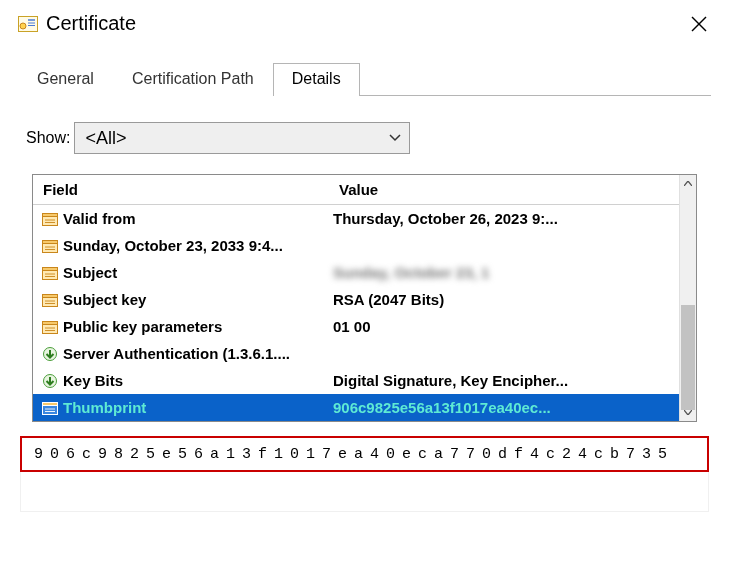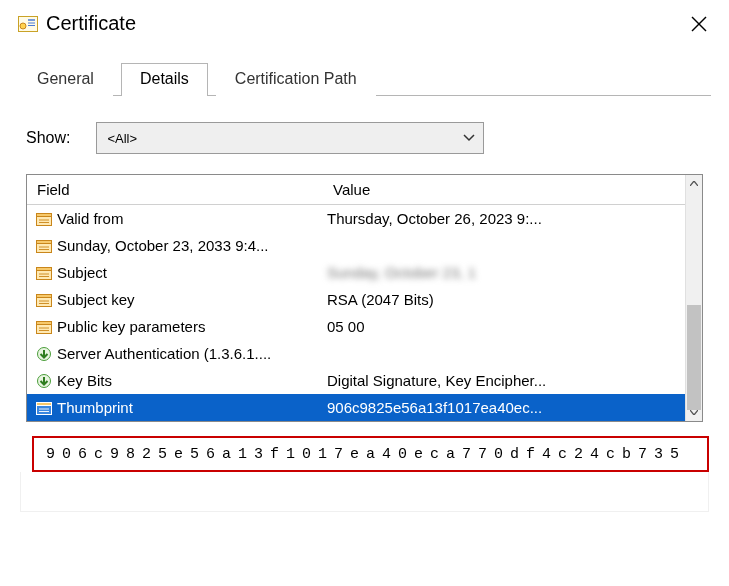--- a/index.html
+++ b/index.html
@@ -32,21 +32,21 @@
   }
   .cert-icon {
     width: 20px; height: 16px;
     display: inline-flex;
     align-items: center; justify-content: center;
   }
   .tabstrip {
     display: flex;
     align-items: center;
     padding: 14px 18px 0 18px;
-    gap: 8px;
+    gap: 0;
   }
   .tab {
     padding: 6px 18px 8px 18px;
     font-size: 16px;
     border: 1px solid transparent;
     border-bottom: none;
     cursor: pointer;
     position: relative;
     top: 1px;
     background: #fff;
@@ -62,62 +62,63 @@
   .tab-underline {
     border-bottom: 1px solid #b5b5b5;
     margin: 0 18px;
   }
   .panel {
     padding: 20px 18px 10px 18px;
   }
   .show-row {
     display: flex;
     align-items: center;
-    gap: 26px;
+    gap: 4px;
     margin: 6px 4px 20px 8px;
   }
   .show-label { font-size: 16px; }
   .show-combo {
-    width: 388px;
+    width: 336px;
     height: 32px;
     border: 1px solid #9a9a9a;
     background: #efefef;
     display: flex;
     align-items: center;
     padding: 0 8px 0 10px;
-    font-size: 13px;
+    font-size: 18px;
     cursor: pointer;
     justify-content: space-between;
   }
   .listbox-wrap {
     border: 1px solid #8a8a8a;
-    margin: 0 8px;
+    margin: 0 14px;
     position: relative;
     display: flex;
+    font-weight: bold;
   }
   .listbox {
     flex: 1;
     overflow: hidden;
   }
   .listhdr {
     display: flex;
     border-bottom: 1px solid #d0d0d0;
     font-size: 15px;
     height: 30px;
     align-items: center;
   }
   .col-field { width: 300px; padding-left: 10px; }
   .col-value { flex: 1; padding-left: 6px; }
   .row {
     display: flex;
     height: 27px;
     align-items: center;
     font-size: 15px;
   }
-  .row.selected { background: #0a62c9; color: #ffffff; }
+  .row.selected { background: #0a62c9; color: #5eead4; }
   .row .ricon {
     width: 22px;
     display: inline-flex;
     align-items: center;
     justify-content: center;
     margin-left: 6px;
     margin-right: 2px;
   }
   .row .f { width: 270px; white-space: nowrap; overflow: hidden; text-overflow: ellipsis; }
   .row .v { flex: 1; white-space: nowrap; overflow: hidden; text-overflow: ellipsis; }
@@ -143,21 +144,21 @@
   .sb-arrow.down { bottom: 0; }
   .sb-thumb {
     position: absolute;
     left: 1px; right: 1px;
     top: 130px;
     height: 105px;
     background: #c2c2c2;
     cursor: pointer;
   }
   .detail-box {
-    margin: 14px 2px 0 14px;
+    margin: 14px 2px 0 2px;
     border: 2px solid #c90000;
     padding: 6px 12px;
     height: 36px;
     display: flex;
     align-items: center;
   }
   .detail-text {
     font-family: "Consolas", "Courier New", monospace;
     letter-spacing: 7px;
     font-size: 15px;
@@ -190,22 +191,22 @@
   <div class="close-x">
     <svg width="16" height="16" viewBox="0 0 16 16">
         <line x1="1" y1="1" x2="15" y2="15" stroke="#000" stroke-width="1.4"></line>
         <line x1="15" y1="1" x2="1" y2="15" stroke="#000" stroke-width="1.4"></line>
       </svg>
   </div>
 </div>
 
 <div class="tabstrip">
   <div class="tab inactive">General</div>
+  <div class="tab inactive">Certification Path</div>
   <div class="tab active">Details</div>
-  <div class="tab inactive">Certification Path</div>
 </div>
 <div class="tab-underline"></div>
 
 <div class="panel">
 
   <div class="show-row">
     <span class="show-label">Show:</span>
     <div class="show-combo">
       <span>&lt;All&gt;</span>
       <span>
@@ -273,21 +274,21 @@
           <div class="row">
             <span class="ricon">
               <svg width="16" height="14" viewBox="0 0 16 14">
     <rect x="0.5" y="1.5" width="15" height="12" fill="#ffe9b3" stroke="#c9861b"></rect>
     <rect x="0.5" y="1.5" width="15" height="3" fill="#f7c96b" stroke="#c9861b"></rect>
     <line x1="3" y1="8" x2="13" y2="8" stroke="#c9861b" stroke-width="0.9"></line>
     <line x1="3" y1="10.5" x2="13" y2="10.5" stroke="#c9861b" stroke-width="0.9"></line>
   </svg>
             </span>
             <span class="f">Public key parameters</span>
-            <span class="v ">05 00</span>
+            <span class="v ">01 00</span>
           </div>
           <div class="row">
             <span class="ricon">
               <svg width="16" height="16" viewBox="0 0 16 16">
     <circle cx="8" cy="8" r="6.5" fill="#e8f5e0" stroke="#4a9e3a"></circle>
     <polyline points="8,4 8,11" stroke="#2e7d1f" stroke-width="2" fill="none"></polyline>
     <polyline points="4.5,8 8,11.5 11.5,8" stroke="#2e7d1f" stroke-width="2" fill="none"></polyline>
   </svg>
             </span>
             <span class="v ">Server Authentication (1.3.6.1....</span>

